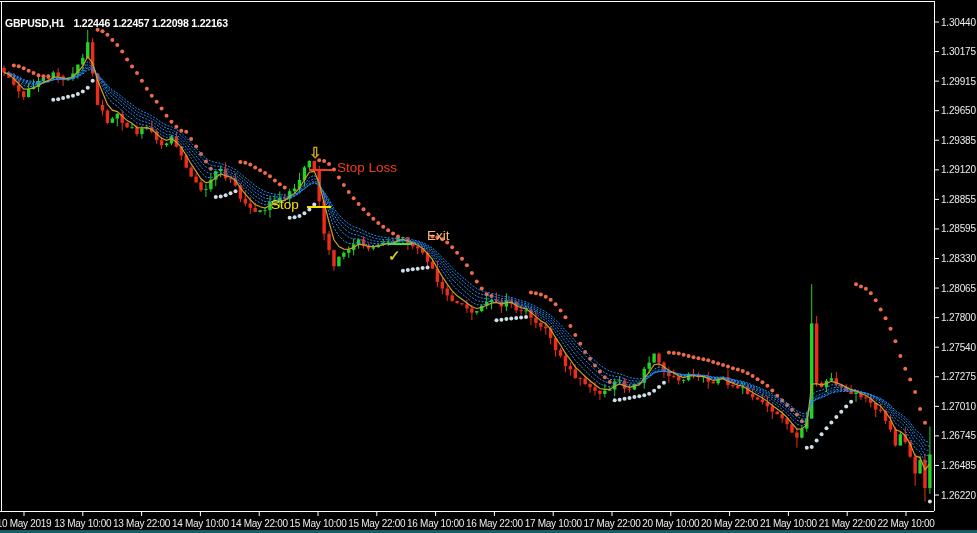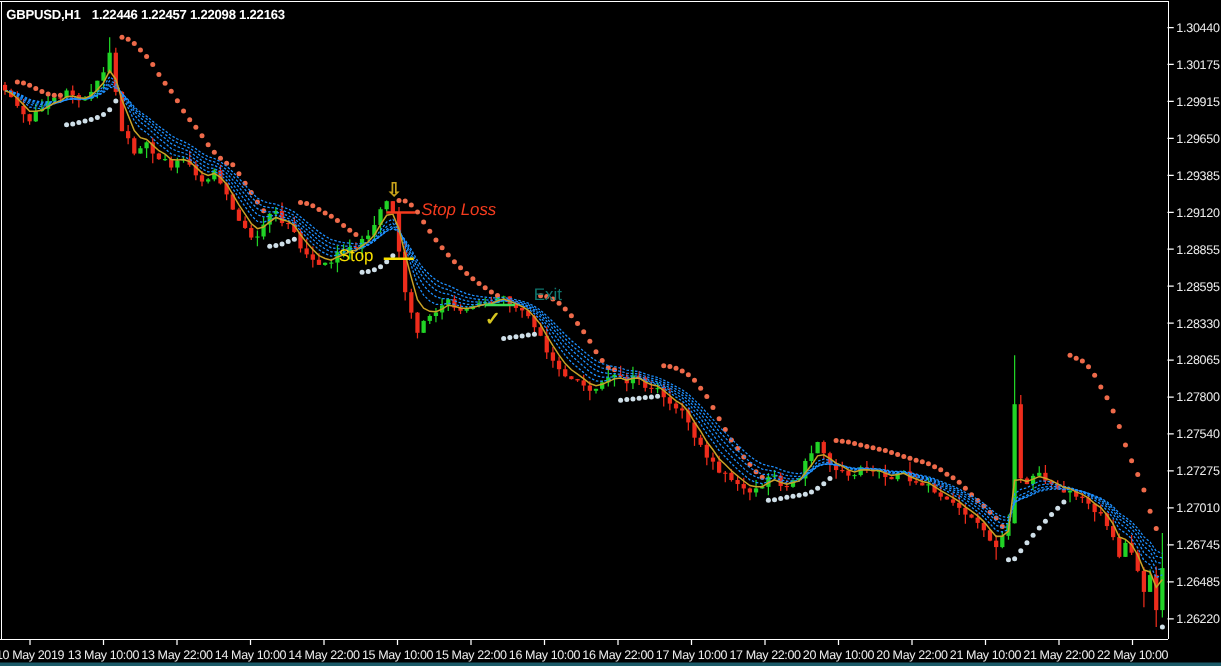--- a/index.html
+++ b/index.html
@@ -1,18 +1,18 @@
 <!DOCTYPE html>
 <html><head>
 <meta charset="utf-8">
 <style>
   html,body{margin:0;padding:0;background:#202020;}
   .window{position:relative;width:977px;height:533px;background:#000;overflow:hidden;
           font-family:"Liberation Sans",sans-serif;}
-  .quote{position:absolute;left:5px;top:6px;color:#fff;font-size:10.5px;font-weight:700;
+  .quote{position:absolute;left:5px;top:17px;color:#fff;font-size:10.5px;font-weight:700;
          letter-spacing:-0.2px;white-space:nowrap;z-index:5;}
   .quote .ohlc{margin-left:9px;font-weight:700;}
   svg{position:absolute;left:0;top:0;}
   .anno{position:absolute;font-size:13.5px;white-space:nowrap;z-index:6;cursor:default;}
   .tline{position:absolute;height:2px;z-index:6;}
   .marker{position:absolute;font-size:15px;font-weight:700;line-height:14px;z-index:6;}
   .bottom-strip{position:absolute;left:0;bottom:0;width:977px;height:3px;z-index:7;}
 </style>
 </head>
 <body>
@@ -679,22 +679,22 @@
         <line x1="906" y1="512" x2="906" y2="516" stroke="#ffffff" stroke-width="1"></line>
         <text x="906" y="527" fill="#ececec" font-size="10px" text-anchor="middle" font-family="&quot;Liberation Sans&quot;,sans-serif" letter-spacing="-0.3">22 May 10:00</text>
       </g>
     </svg>
 
   <div class="quote" style="color: rgb(255, 255, 255);">
     <span>GBPUSD,H1</span><span class="ohlc">1.22446 1.22457 1.22098 1.22163</span>
   </div>
 
   <div class="marker" id="arrow-marker" style="left: 309px; top: 146px; color: rgb(201, 163, 27);">⇩</div>
-  <div class="anno" id="stop-loss-label" style="left: 337px; top: 160px; color: rgb(244, 59, 30); font-style: italic;">Stop Loss</div>
+  <div class="anno" id="stop-loss-label" style="left: 337px; top: 160px; color: rgb(244, 59, 30);">Stop Loss</div>
   <div class="tline" id="stop-loss-line" style="left: 309px; top: 169px; width: 23px; background: rgb(244, 59, 30);"></div>
   <div class="anno" id="entry-label" style="left: 271px; top: 197px; color: rgb(248, 224, 0);">Stop</div>
   <div class="tline" id="entry-line" style="left: 307px; top: 206px; width: 24px; background: rgb(248, 224, 0);"></div>
-  <div class="anno" id="exit-label" style="left: 427px; top: 228px; color: #0f766e;">Exit</div>
+  <div class="anno" id="exit-label" style="left: 427px; top: 228px; color: #fdba74;">Exit</div>
   <div class="tline" id="exit-line" style="left: 388px; top: 243px; width: 24px; background: rgb(62, 221, 85);"></div>
   <div class="marker" id="check-marker" style="left: 388px; top: 249px; color: rgb(214, 197, 32);">✓</div>
 
   <div class="bottom-strip" style="background: rgb(27, 90, 104);"></div>
 </div>
 
 </body></html>

